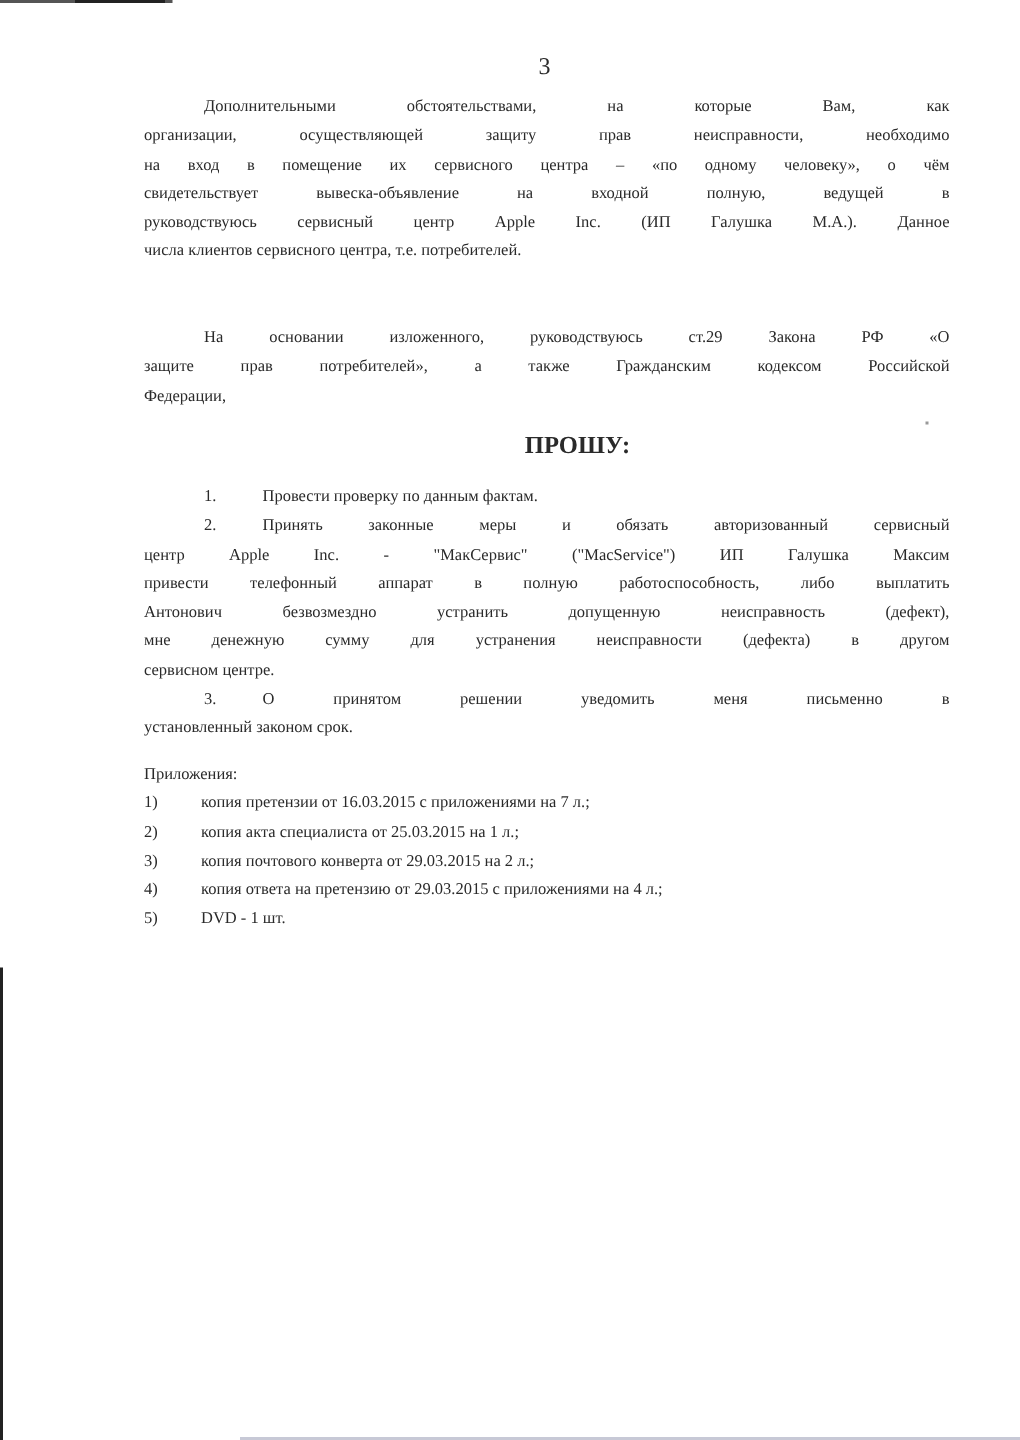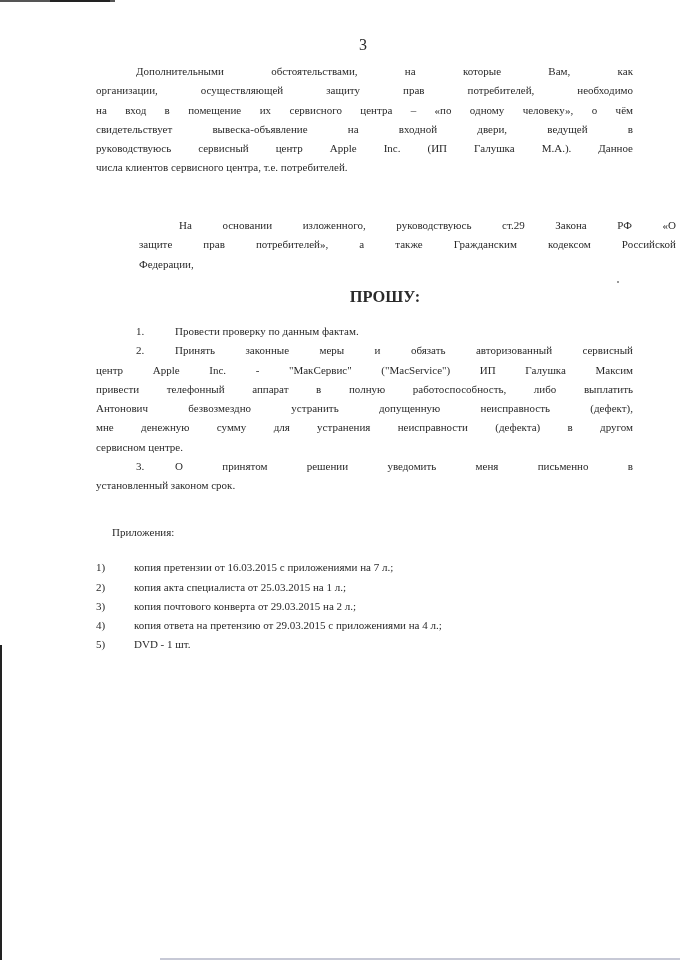--- a/index.html
+++ b/index.html
@@ -12,46 +12,46 @@
   .scan-top { position: absolute; left: 0; top: 0; width: 115px; height: 2px; background: #555; }
   .scan-top2 { position: absolute; left: 50px; top: 0; width: 60px; height: 2px; background: #222; }
   .scan-left { position: absolute; left: 0; top: 645px; width: 2px; height: 315px; background: #222; }
   .scan-bottom { position: absolute; left: 160px; bottom: 0; width: 520px; height: 2px; background: #c7c9d6; }
   .page-number { position: absolute; left: 0; width: 726px; top: 36px; text-align: center; font-size: 16px; }
   .text-block { position: absolute; left: 96px; width: 537px; font-size: 11px; line-height: 19.3px; }
   .para { text-align: justify; text-align-last: left; margin: 0; }
   .justify-full { text-align-last: justify; }
   .heading { position: absolute; left: 0; width: 770px; top: 287px; text-align: center; font-weight: bold; font-size: 16.4px; }
   .req-num { display: inline-block; width: 39px; text-indent: 0; }
-  .app-header { margin: 16px; }
+  .app-header { margin: 0; }
   .app-item { display: flex; margin: 0; }
   .app-num { width: 38px; flex: none; }
   .speck { position: absolute; left: 617px; top: 281px; width: 2px; height: 2px; background: #999; }
 </style>
 </head>
 <body>
 
 <div class="scan-top"></div>
 <div class="scan-top2"></div>
 <div class="scan-left"></div>
 <div class="scan-bottom"></div>
 <div class="speck"></div>
 
 <div class="page-number">3</div>
 
 <div class="text-block" style="top:62px;">
   <div class="para justify-full" style="text-indent:40px;">Дополнительными обстоятельствами, на которые Вам, как</div>
-  <div class="para justify-full">организации, осуществляющей защиту прав потребителей, необходимо</div>
+  <div class="para justify-full">организации, осуществляющей защиту прав неисправности, необходимо</div>
   <div class="para justify-full">на вход в помещение их сервисного центра – «по одному человеку», о чём</div>
-  <div class="para justify-full">свидетельствует вывеска-объявление на входной двери, ведущей в</div>
+  <div class="para justify-full">свидетельствует вывеска-объявление на входной полную, ведущей в</div>
   <div class="para justify-full">руководствуюсь сервисный центр Apple Inc. (ИП Галушка М.А.). Данное</div>
   <div class="para">числа клиентов сервисного центра, т.е. потребителей.</div>
 </div>
 
-<div class="text-block" style="top:216px;margin-left:43px;">
+<div class="text-block" style="top:216px;">
   <div class="para justify-full" style="text-indent:40px;">На основании изложенного, руководствуюсь ст.29 Закона РФ «О</div>
   <div class="para justify-full">защите прав потребителей», а также Гражданским кодексом Российской</div>
   <div class="para">Федерации,</div>
 </div>
 
 <div class="heading">ПРОШУ:</div>
 
 <div class="text-block" style="top:322px;">
   <div class="para" style="padding-left:40px;">
     <span class="req-num">1.</span><span>Провести проверку по данным фактам.</span>

